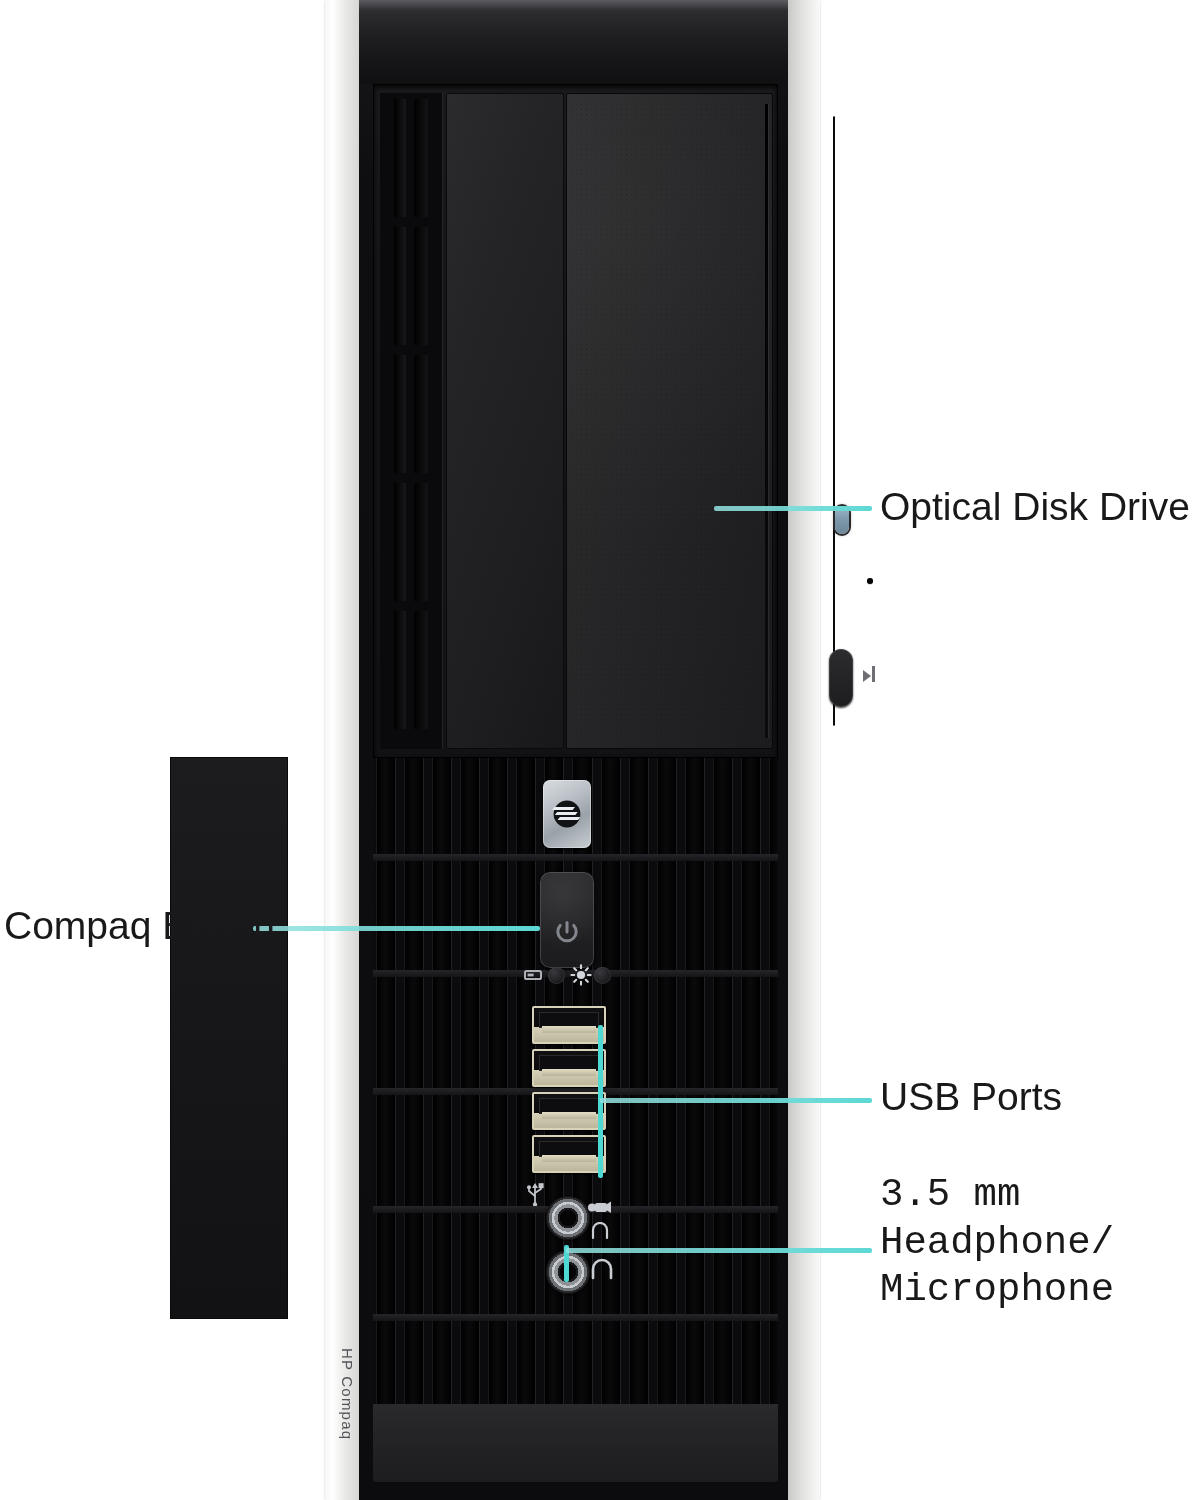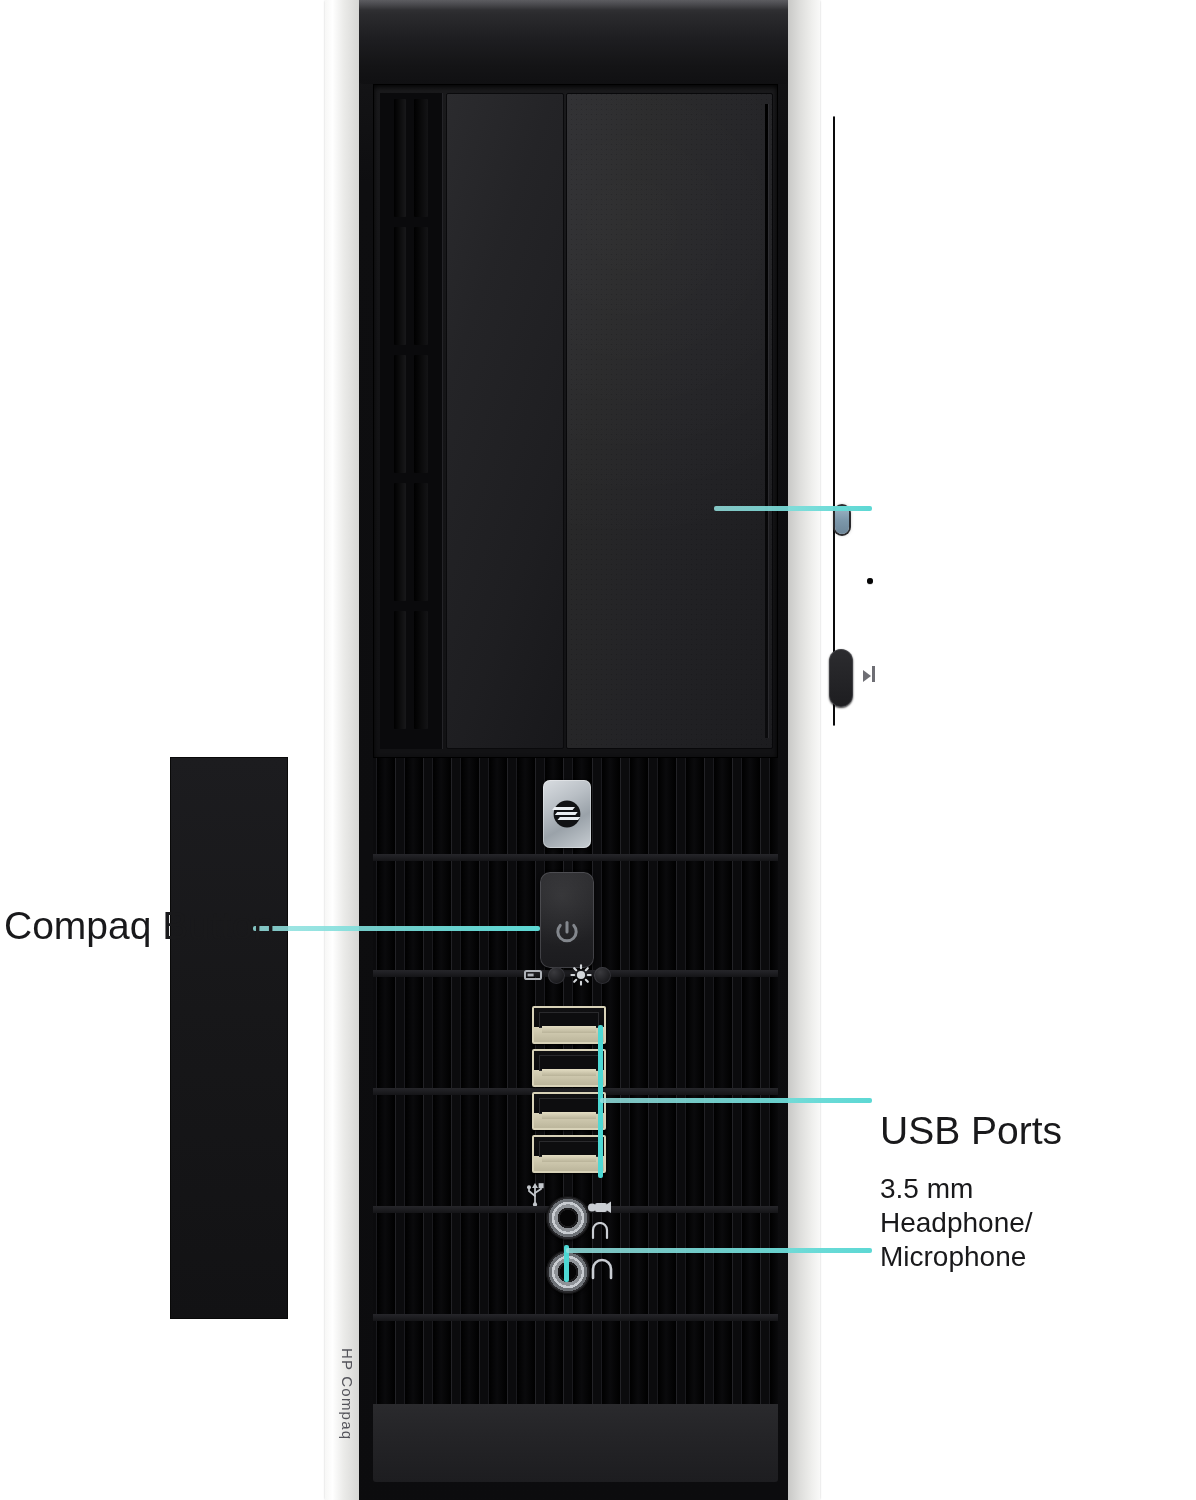--- a/index.html
+++ b/index.html
@@ -248,22 +248,22 @@
   .callout-label{
     position:absolute;
     color:#19191b;
     font-family:"Liberation Sans","DejaVu Sans",sans-serif;
     font-weight:400;
     line-height:1.22;
     white-space:pre-line;
   }
   #label-odd{left:880px;top:483px;font-size:39px;}
   #label-power{left:4px;top:902px;font-size:39px;}
-  #label-usb{left:880px;top:1073px;font-size:39px;margin-top:34px;}
-  #label-audio{left:880px;top:1172px;font-size:28px;}
+  #label-usb{left:880px;top:1073px;font-size:39px;}
+  #label-audio{left:880px;top:1172px;font-size:39px;font-family:Liberation Mono, monospace;}
 </style>
 </head>
 <body>
 
 <div id="stage">
 
   <div class="chassis">
 
     <div class="bezel"></div>
     <div class="bezel-left-strip"></div>
@@ -422,20 +422,21 @@
     <svg width="26" height="26" viewBox="0 0 26 26" aria-hidden="true">
       <path d="M4 20 L4 11 A9 9 0 0 1 22 11 L22 20" fill="none" stroke="#c9cdd2" stroke-width="2.6" stroke-linecap="round"></path>
     </svg>
   </span>
 
   <div class="hp-compaq">
     <span>HP Compaq</span>
   </div>
 
   <div class="callout-line h soft" id="line-odd" style="left: 714px; width: 158px; top: 506px;"></div>
+  <div class="callout-label" id="label-odd">Optical Disk Drive</div>
 
   <div class="callout-line h soft" id="line-power" style="left: 253px; width: 287px; top: 926px;"></div>
   <div class="callout-label" id="label-power">Compaq Button</div>
 
   <div class="callout-line v" id="bracket-usb" style="left: 598px; top: 1025px; height: 153px;"></div>
   <div class="callout-line h soft" id="line-usb" style="left: 600px; width: 272px; top: 1098px;"></div>
   <div class="callout-label" id="label-usb">USB Ports</div>
 
   <div class="callout-line v" id="bracket-audio" style="left: 564px; top: 1245px; height: 37px;"></div>
   <div class="callout-line h soft" id="line-audio" style="left: 566px; width: 306px; top: 1248px;"></div>

